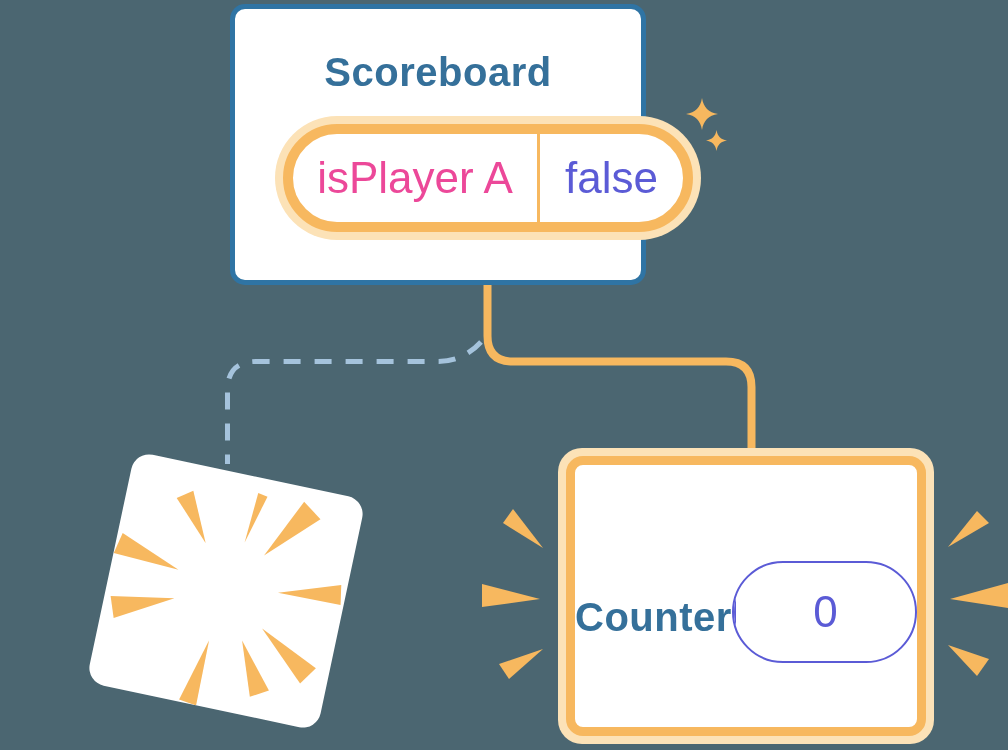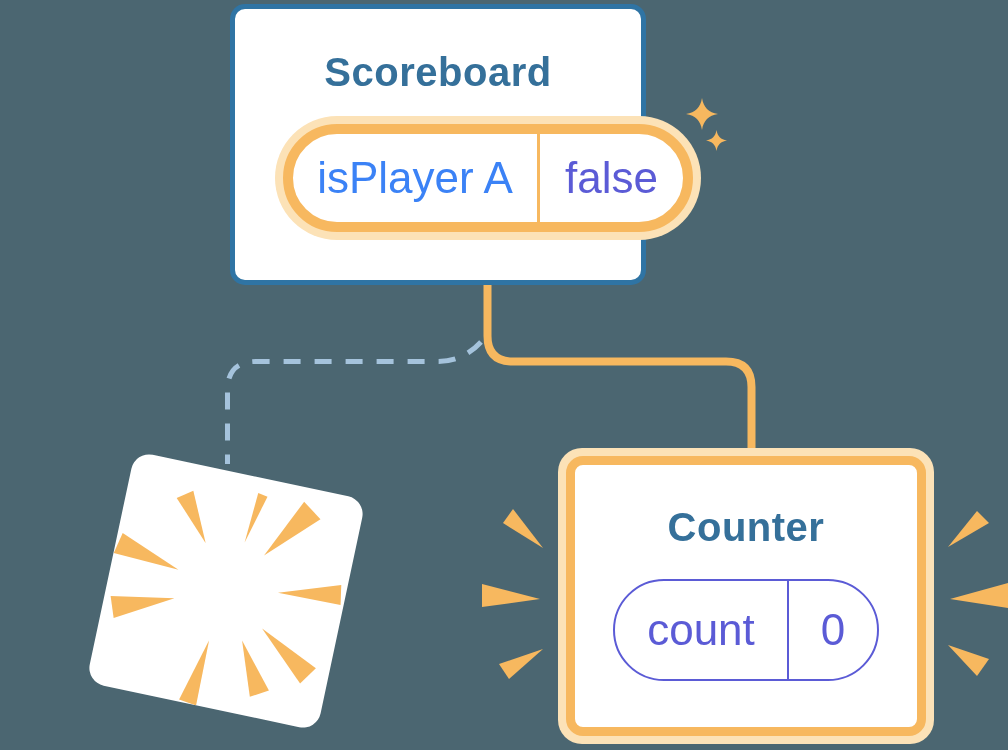--- a/index.html
+++ b/index.html
@@ -32,38 +32,38 @@
   }
   .state-pill{
     box-sizing:border-box;width:100%;height:100%;
     background:#fff;border:10px solid #F7B85F;border-radius:54px;
     display:flex;align-items:stretch;overflow:hidden;
   }
   .state-pill .cell{
     display:flex;align-items:center;justify-content:center;
     font-size:44px;line-height:1;
   }
-  .state-pill .cell.key{flex:0 0 244px;color:#3b82f6;}
+  .state-pill .cell.key{flex:0 0 244px;color:#ec4899;}
   .state-pill .divider{flex:0 0 3px;background:#F7B85F;}
   .state-pill .cell.val{flex:1 1 auto;color:#5B5BD6;font-weight:normal;}
 
   .sparkle{position:absolute;}
   .sparkle.big{left:451px;top:89px;width:32px;height:32px;}
   .sparkle.small{left:471px;top:121px;width:21px;height:21px;}
 
   
   .counter-card-outer{
     position:absolute;left:558px;top:448px;width:376px;height:296px;
     box-sizing:border-box;
     background:#FCE2B7;border-radius:24px;padding:8px;
   }
   .counter-card{
     box-sizing:border-box;width:100%;height:100%;
     background:#fff;border:9px solid #F7B85F;border-radius:17px;
-    display:flex;flex-direction:column;align-items:center;
+    display:flex;flex-direction:row;align-items:center;
   }
   .counter-card .card-title{margin-top:42px;}
   .counter-pill{
     box-sizing:border-box;
     margin-top:32px;width:266px;height:102px;
     border:2px solid #5B5BD6;border-radius:51px;
     display:flex;align-items:stretch;overflow:hidden;
     background:#fff;
   }
   .counter-pill .cell{
@@ -137,20 +137,19 @@
     </svg>
     <svg class="sparkle small" viewBox="0 0 24 24">
       <path fill="#F7B85F" d="M12 0C13.2 7.2 16.8 10.8 24 12C16.8 13.2 13.2 16.8 12 24C10.8 16.8 7.2 13.2 0 12C7.2 10.8 10.8 7.2 12 0Z"></path>
     </svg>
   </div>
 
   <div class="counter-card-outer">
     <div class="counter-card">
       <div class="card-title">Counter</div>
       <div class="counter-pill">
-        <div class="cell key">count</div>
         <div class="divider"></div>
         <div class="cell val">0</div>
       </div>
     </div>
   </div>
 
 </div>
 
 </body></html>

